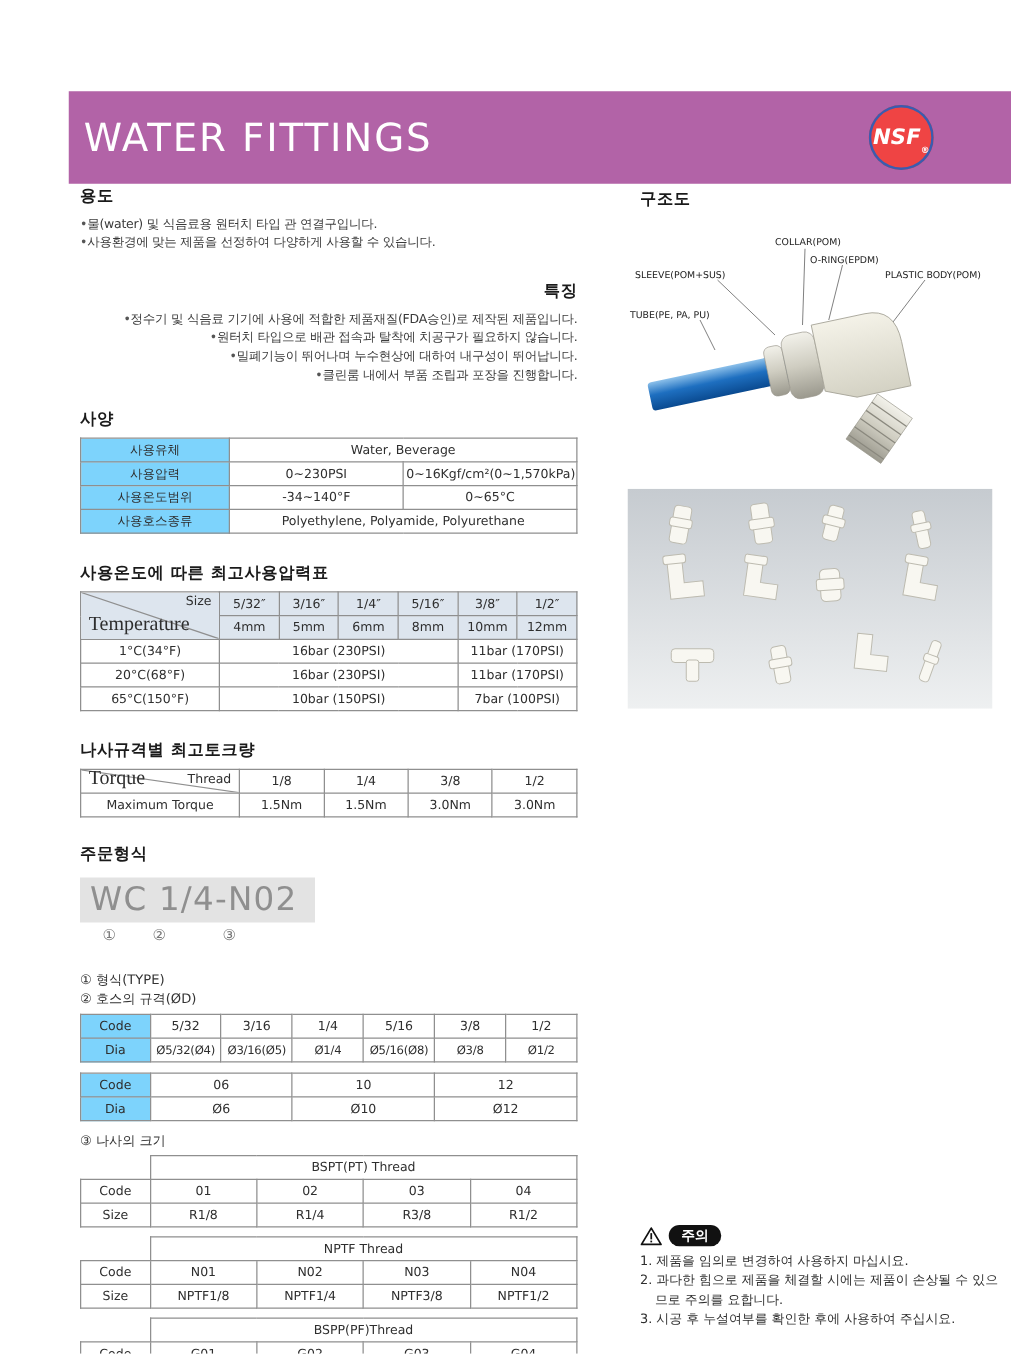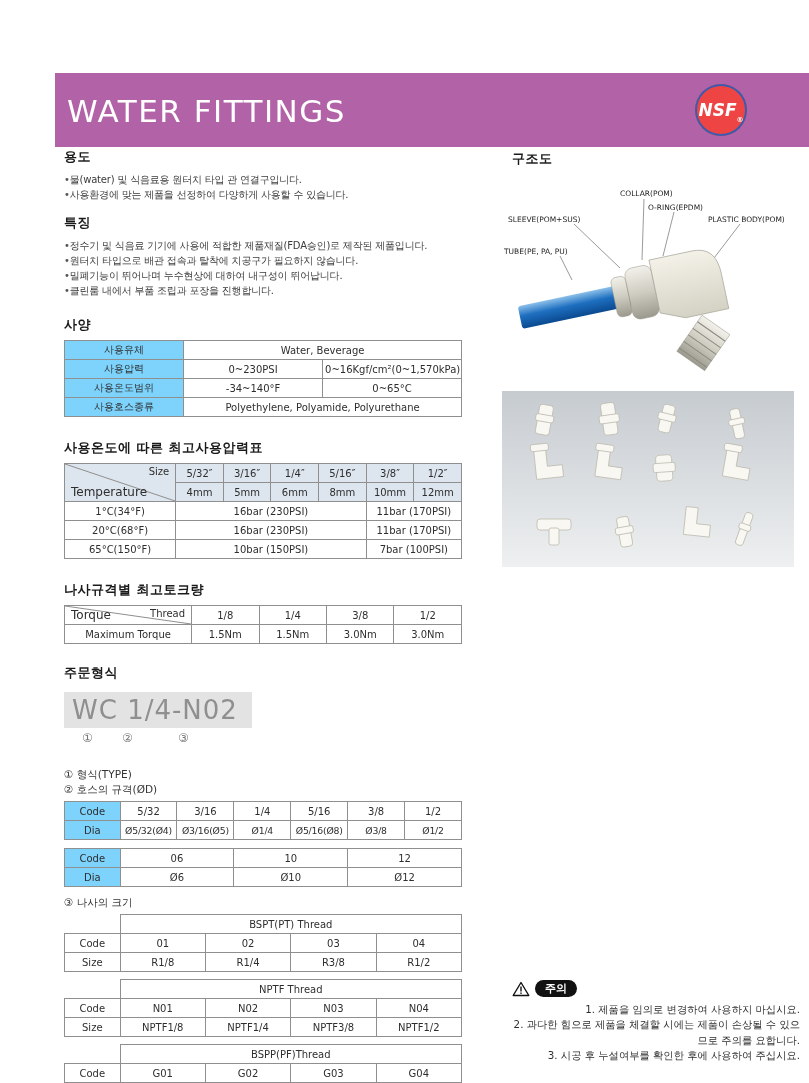--- a/index.html
+++ b/index.html
@@ -16,38 +16,38 @@
 
   
   .left-col { position:absolute; left:64px; top:148px; width:398px; }
   .right-col { position:absolute; left:502px; top:150px; width:292px; }
 
   .sec-h { font-size:13px; font-weight:700; color:#1a1a1a; margin-bottom:6px; letter-spacing:.5px; }
   .bullets { list-style:none; font-size:10px; color:#3a3a3a; line-height:1.5; letter-spacing:-.2px; }
   .bullets li { padding-left:10px; text-indent:-10px; }
   .bullets li::before { content:"\2022 "; color:#555; }
 
-  .mt-features { margin-top:12px; }
+  .mt-features { margin-top:22px;text-align:right; }
   .mt-spec { margin-top:18px; }
   .mt-pressure { margin-top:22px; }
   .mt-torque { margin-top:22px; }
   .mt-order { margin-top:20px; }
 
   
   .tbl { width:100%; border-collapse:collapse; table-layout:fixed; font-size:10px; color:#2e2e2e; text-align:center; }
   .tbl td { border:1px solid #8f8f8f; padding:2px 2px; height:19px; vertical-align:middle; }
   .hd { background:#7dd3fc; }
   .phd { background:#dde5ee; }
   .small { font-size:9.3px; letter-spacing:-.2px; }
 
   td.diag { position:relative; padding:0; }
   .dline { position:absolute; left:0; top:0; width:100%; height:100%; }
   .dline line { stroke:#8f8f8f; stroke-width:1; vector-effect:non-scaling-stroke; }
   .dtop { position:absolute; top:2px; right:6px; font-size:10px; }
-  .dbot { position:absolute; bottom:2px; left:6px; font-size:12px; }
+  .dbot { position:absolute; bottom:2px; left:6px; font-size:16px;font-family:Liberation Serif, serif; }
   .corner-tall { height:32px; }
 
   td.noborder { border:none; background:#fff; }
 
   
   .order-box { display:inline-block; background:#e3e3e3; padding:3px 14px 3px 8px; margin-top:4px;
                font-size:26px; color:#8f8f8f; letter-spacing:1px; }
   .marker-row { position:relative; height:16px; margin-top:3px; font-size:12px; color:#777; }
   .marker-row span { position:absolute; top:0; }
   .mk1 { left:18px; } .mk2 { left:58px; } .mk3 { left:114px; }
@@ -61,21 +61,21 @@
 
   
   .struct-h { margin-left:10px; }
   .diagram-svg { display:block; margin-top:2px; }
   .diagram-svg text { font-size:7.5px; fill:#222; font-family:"DejaVu Sans", sans-serif; }
   .leader { stroke:#555; stroke-width:.6; }
   .photo-svg { display:block; margin-top:17px; }
   .fit { fill:#f8f7f1; stroke:#bdbbb0; stroke-width:.8; }
 
   
-  .warning { position:absolute; left:512px; top:980px; width:288px;text-align:right; }
+  .warning { position:absolute; left:512px; top:980px; width:288px; }
   .warn-head { display:flex; align-items:center; gap:5px; margin-bottom:5px; }
   .warn-badge { background:#111; color:#fff; font-size:11px; font-weight:bold; padding:1px 10px; border-radius:9px; }
   .warn-items { font-size:10.3px; color:#2e2e2e; line-height:1.5; }
   .warn-items div { padding-left:12px; text-indent:-12px; }
 </style>
 </head>
 <body>
 
 <div class="page">
 

